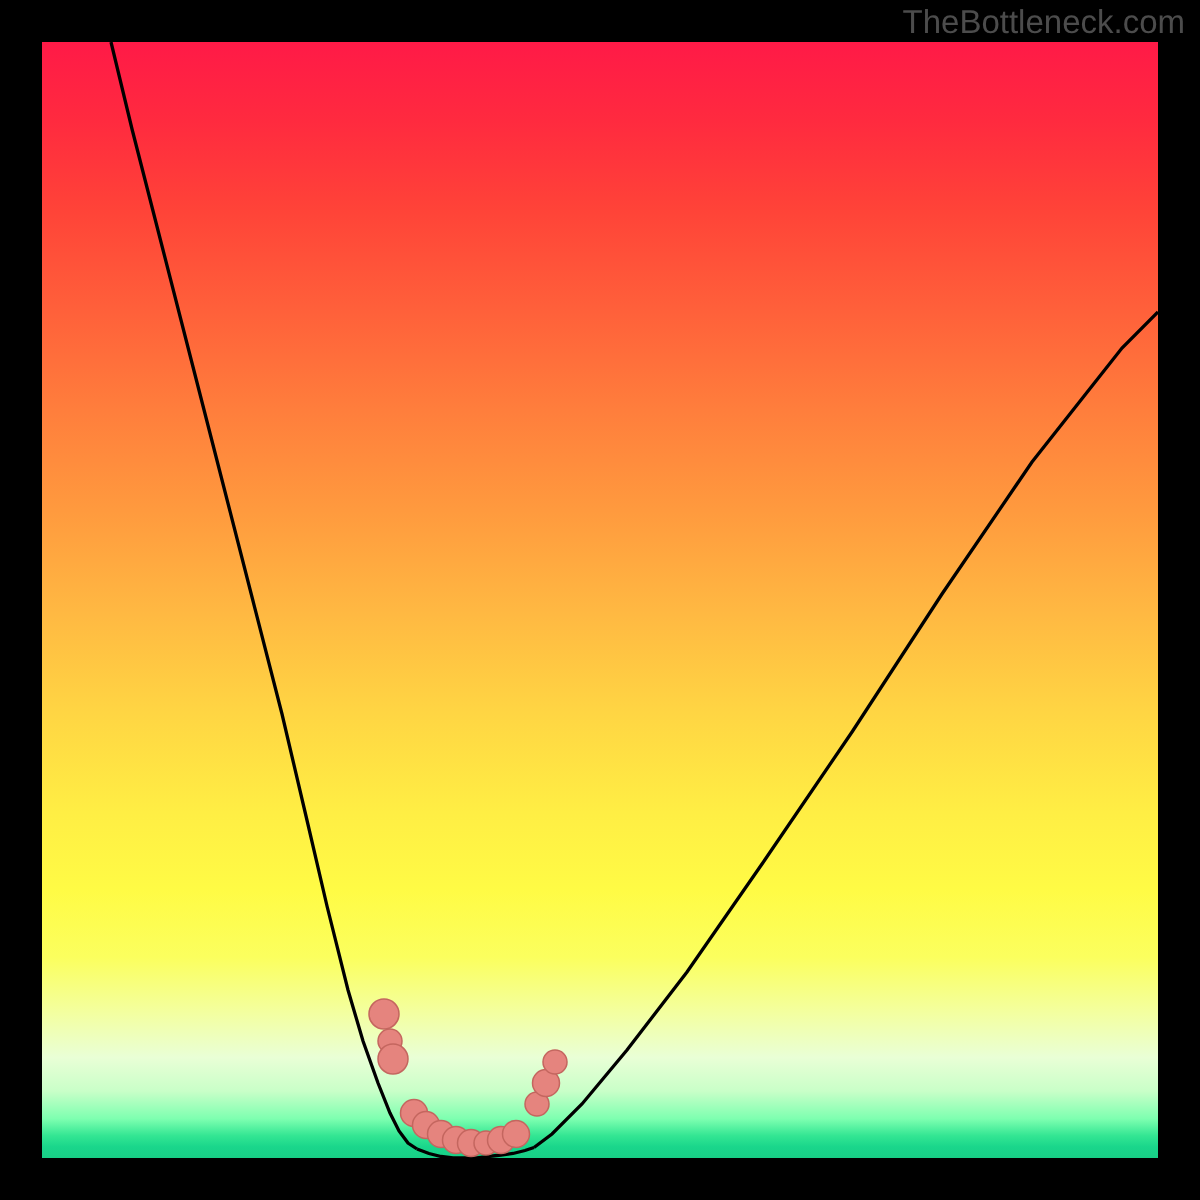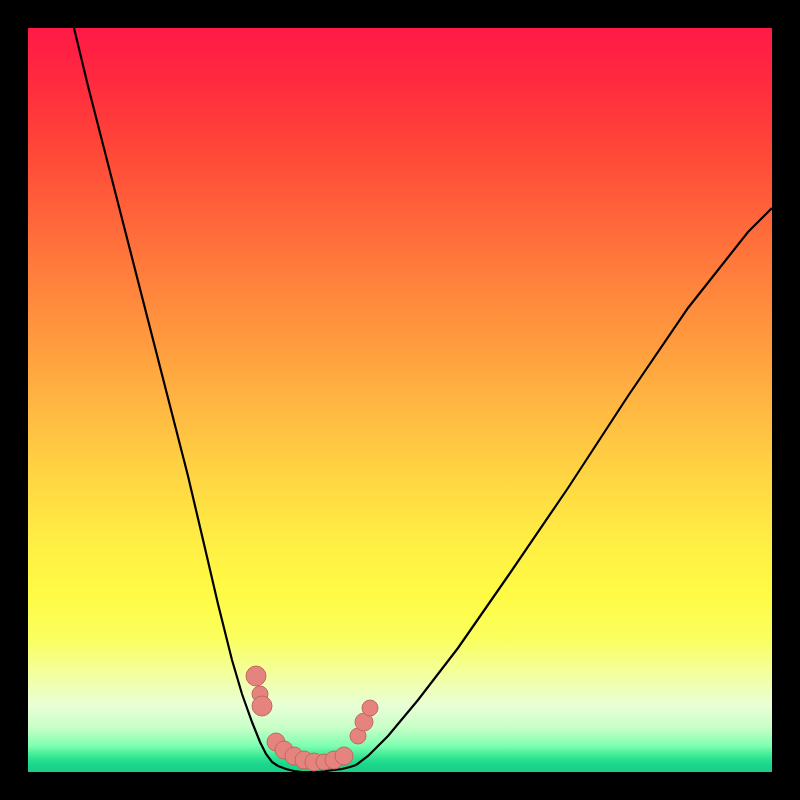--- a/index.html
+++ b/index.html
@@ -72,20 +72,21 @@
   .marker {
     fill: #e5847e;
     stroke: #c4665f;
     stroke-width: 1;
   }
 </style>
 </head>
 <body>
 
 <div class="frame">
+  <div class="watermark">TheBottleneck.com</div>
   <div class="plot">
     <div class="gradient"></div>
     <svg class="curves" viewBox="0 0 744 744" preserveAspectRatio="none">
       <path id="curve-left" fill="none" stroke="#000" stroke-width="2.2" d="M46.0 0.0 L60.0 58.0 L80.0 136.0 L100.0 214.0 L120.0 292.0 L140.0 370.0 L160.0 448.0 L176.0 516.0 L190.0 576.0 L204.0 632.0 L214.0 666.0 L224.0 694.0 L232.0 714.0 L238.0 726.0 L244.0 734.0 L250.0 738.0"></path>
       <path id="curve-floor" fill="none" stroke="#000" stroke-width="2.2" d="M250.0 738.0 L258.0 741.0 L266.0 743.0 L274.0 744.0 L282.0 744.0 L290.0 744.0 L298.0 743.0 L306.0 742.0 L314.0 741.0 L322.0 739.0 L328.0 737.0"></path>
       <path id="curve-right" fill="none" stroke="#000" stroke-width="2.2" d="M328.0 737.0 L340.0 728.0 L360.0 708.0 L390.0 672.0 L430.0 620.0 L480.0 548.0 L540.0 460.0 L600.0 368.0 L660.0 280.0 L720.0 204.0 L744.0 180.0"></path>
       <g id="markers">
           <circle cx="228" cy="648" r="10" class="marker"></circle>
           <circle cx="232" cy="666" r="8" class="marker"></circle>
           <circle cx="234" cy="678" r="10" class="marker"></circle>

